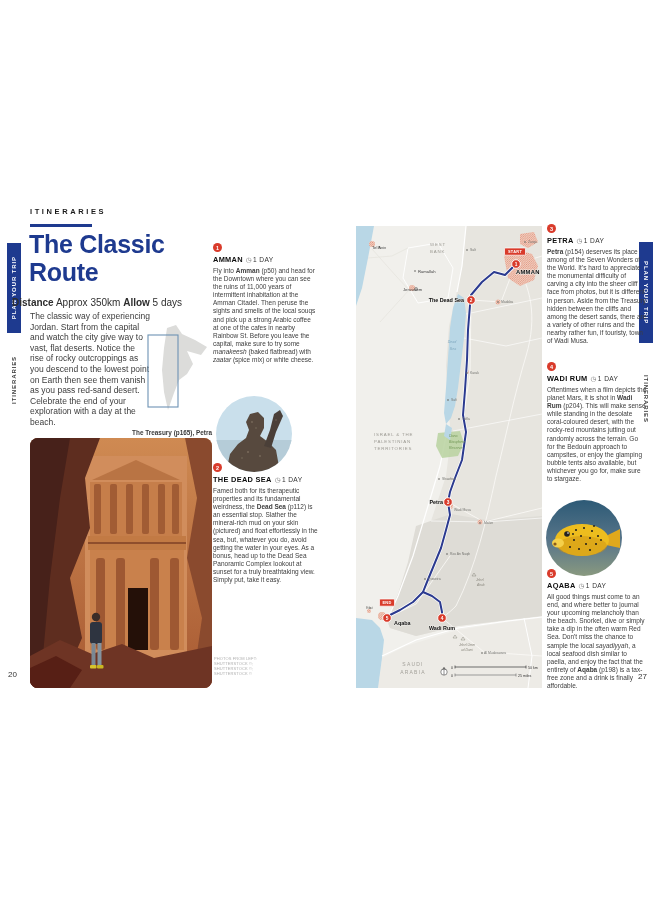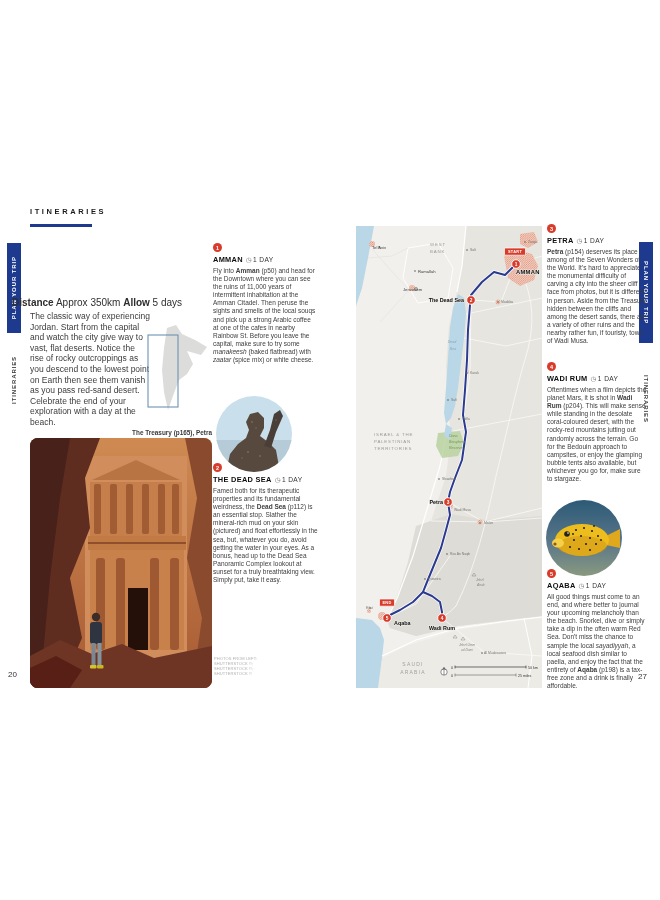--- a/index.html
+++ b/index.html
@@ -80,20 +80,21 @@
 
   <div class="vtab blue abs" style="left:639px;top:242px;height:101px;">
     <span>PLAN YOUR TRIP</span>
   </div>
   <div class="vtab plain abs" style="left:639px;top:349px;height:99px;">
     <span>ITINERARIES</span>
   </div>
 
   <div class="kicker">ITINERARIES</div>
   <div class="kicker-bar"></div>
+  <h1 class="title" style="margin:0;">The Classic Route</h1>
   <div class="meta"><b>Distance</b> Approx 350km <b>Allow</b> 5 days</div>
   <p class="intro" style="margin:0;">The classic way of experiencing Jordan. Start from the capital and watch the city give way to vast, flat deserts. Notice the rise of rocky outcroppings as you descend to the lowest point on Earth then see them vanish as you pass red-sand desert. Celebrate the end of your exploration with a day at the beach.</p>
 
   <div class="inset">
     <svg width="67" height="96" viewBox="0 0 67 96">
       <path d="M24,6 L33,3 39,12 52,18 64,25 58,33 44,29 50,42 44,52 36,58 31,71 25,88 21,70 19,48 21,26 Z" fill="#dcdcda"></path>
       <rect x="5" y="13" width="30" height="72" fill="none" stroke="#6d93b4" stroke-width="1.1"></rect>
     </svg>
   </div>
 

